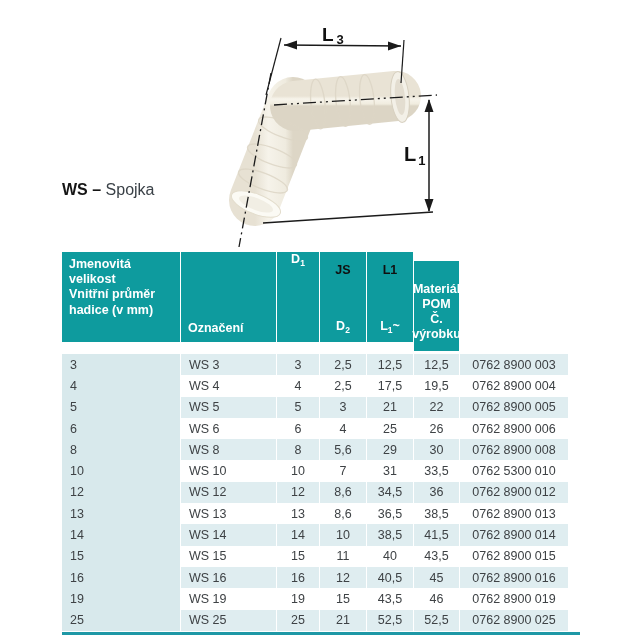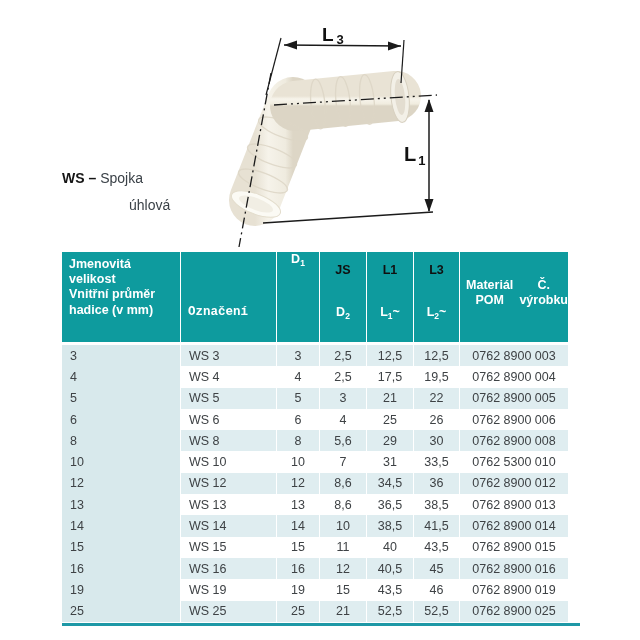--- a/index.html
+++ b/index.html
@@ -9,38 +9,38 @@
   *{margin:0;padding:0;box-sizing:border-box;}
   html,body{background:#fff;}
   body{font-family:"Liberation Sans",sans-serif;}
   .canvas{position:relative;width:640px;height:640px;background:#ffffff;overflow:hidden;}
 
   
   .drawing{position:absolute;left:0;top:0;width:640px;height:252px;}
   .dim-text{font-family:"Liberation Sans",sans-serif;font-weight:bold;fill:var(--dim);}
 
   
-  .title{position:absolute;left:62px;top:165px;font-size:14px;line-height:27px;}
+  .title{position:absolute;left:62px;top:176px;font-size:16px;line-height:27px;}
   .t-code{font-weight:bold;color:#151515;}
   .t-name{color:#3A4147;}
   .t-line2{padding-left:67px;color:#3A4147;}
 
   
   .spec-table{position:absolute;left:62px;top:252px;width:518px;}
   .thead,.tbody{display:grid;grid-template-columns:118px 95px 42px 46px 46px 45px 108px;column-gap:1px;}
   .thead{margin-bottom:3px;}
   .th{position:relative;height:90px;background:var(--teal);color:var(--htext);
       font-weight:bold;font-size:12.5px;}
   .th1{padding:5px 4px 0 7px;line-height:15.2px;text-align:left;}
-  .th2{display:flex;align-items:flex-end;padding:0 0 23px 7px;font-family:Liberation Mono, monospace;}
+  .th2{display:flex;align-items:flex-end;padding:0 0 7px 7px;}
   .th3{display:flex;align-items:flex-start;justify-content:center;padding-bottom:15px;}
   .th-top{position:absolute;top:11px;left:0;width:100%;text-align:center;color:#101010;}
-  .th-bot{position:absolute;bottom:21px;left:0;width:100%;text-align:center;}
-  .th7{display:flex;flex-direction:row;justify-content:flex-end;align-items:center;
-       padding-bottom:9px;text-align:center;line-height:15px;}
+  .th-bot{position:absolute;bottom:7px;left:0;width:100%;text-align:center;}
+  .th7{display:flex;flex-direction:column;justify-content:flex-end;align-items:center;
+       padding-bottom:9px;text-align:center;line-height:15px;margin-top:9px;}
   .sub{font-size:8.5px;vertical-align:-3px;font-weight:bold;}
   .trow{display:contents;}
   .td{height:21.3px;display:flex;align-items:center;font-size:12.5px;color:var(--body);
       white-space:nowrap;overflow:hidden;}
   .td.c1,.td.c2{padding-left:8px;justify-content:flex-start;}
   .td.c3,.td.c4,.td.c5,.td.c6,.td.c7{justify-content:center;}
   .tbody .trow:nth-child(odd) .td{background:var(--stripe);}
   .tbody .trow:nth-child(even) .td{background:#ffffff;}
   .tbody .trow .td.c1{background:var(--col1);}
   .bottom-rule{height:3px;background:var(--rule);margin-top:1px;}
@@ -106,21 +106,20 @@
       <line x1="429" y1="100" x2="429" y2="211" stroke-width="1.5"></line>
       <polygon points="429,99 424.5,112 433.5,112" fill="#1b1b1b" stroke="none"></polygon>
       <polygon points="429,212 424.5,199 433.5,199" fill="#1b1b1b" stroke="none"></polygon>
       <line x1="263" y1="223" x2="433" y2="212" stroke-width="1.5"></line>
     </g>
     <text class="dim-text" x="404" y="161" font-size="20" stroke="none"><tspan>L</tspan><tspan font-size="13" dx="2" dy="4">1</tspan></text>
   </svg>
 
   <div class="title">
     <div class="t-line1"><span class="t-code">WS –</span> <span class="t-name">Spojka</span></div>
-    <div class="t-line2">úhlová</div>
   </div>
 
   <div class="spec-table">
     <div class="thead">
       <div class="th th1">
         <div>Jmenovitá</div>
         <div>velikost</div>
         <div>Vnitřní průměr</div>
         <div>hadice (v mm)</div>
       </div>
@@ -130,24 +129,20 @@
       <div class="th th3">
           <span><span>D</span><span class="sub">1</span></span>
         </div>
       <div class="th">
         <div class="th-top">JS</div>
         <div class="th-bot"><span>D</span><span class="sub">2</span></div>
       </div>
       <div class="th">
         <div class="th-top">L1</div>
         <div class="th-bot"><span>L</span><span class="sub">1</span><span>~</span></div>
-      </div>
-      <div class="th">
-        <div class="th-top">L3</div>
-        <div class="th-bot"><span>L</span><span class="sub">2</span><span>~</span></div>
       </div>
       <div class="th th7">
         <div>Materiál POM</div>
         <div>Č. výrobku</div>
       </div>
     </div>
 
     <div class="tbody">
       <div class="trow"><div class="td c1">3</div><div class="td c2">WS 3</div><div class="td c3">3</div><div class="td c4">2,5</div><div class="td c5">12,5</div><div class="td c6">12,5</div><div class="td c7">0762 8900 003</div></div>
       <div class="trow"><div class="td c1">4</div><div class="td c2">WS 4</div><div class="td c3">4</div><div class="td c4">2,5</div><div class="td c5">17,5</div><div class="td c6">19,5</div><div class="td c7">0762 8900 004</div></div>

